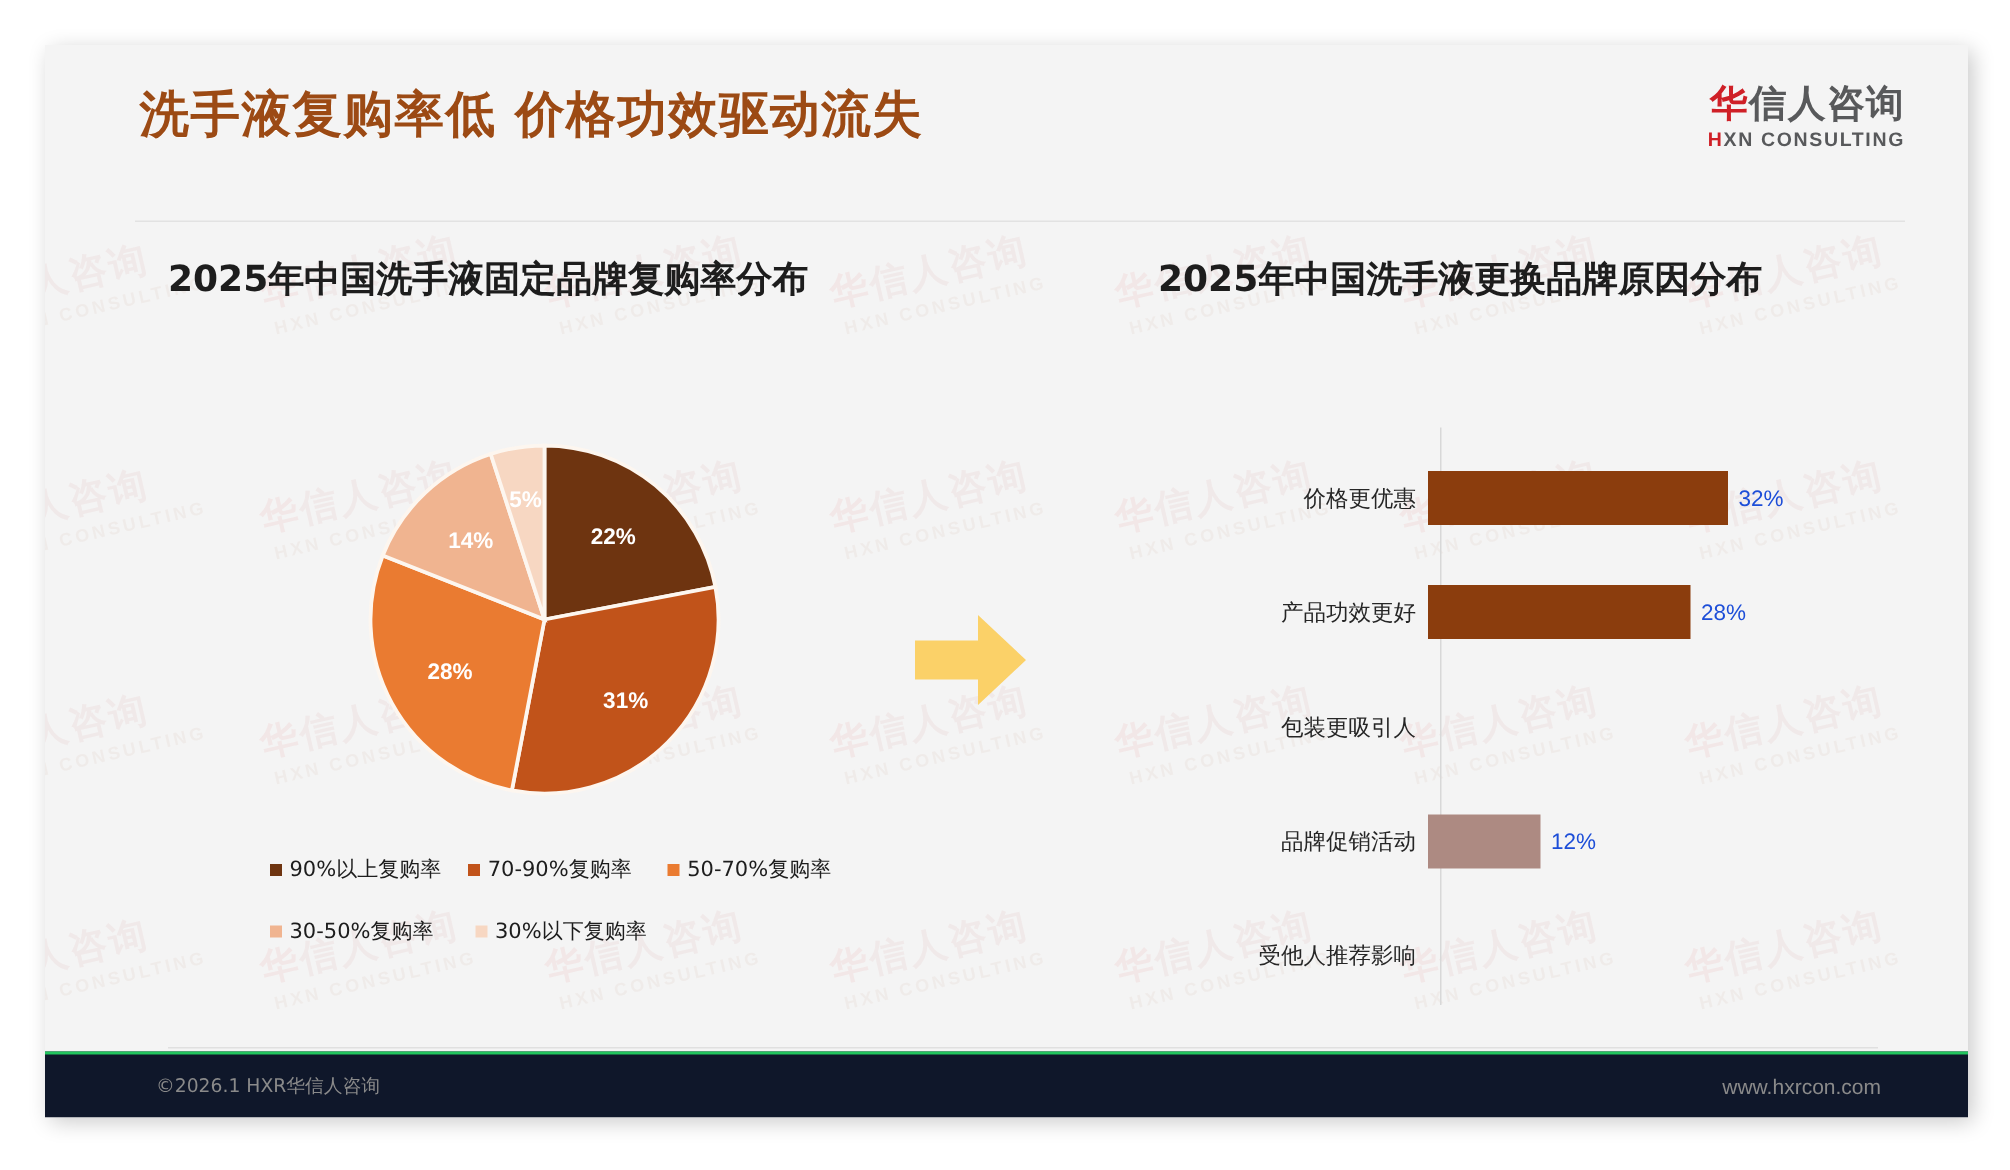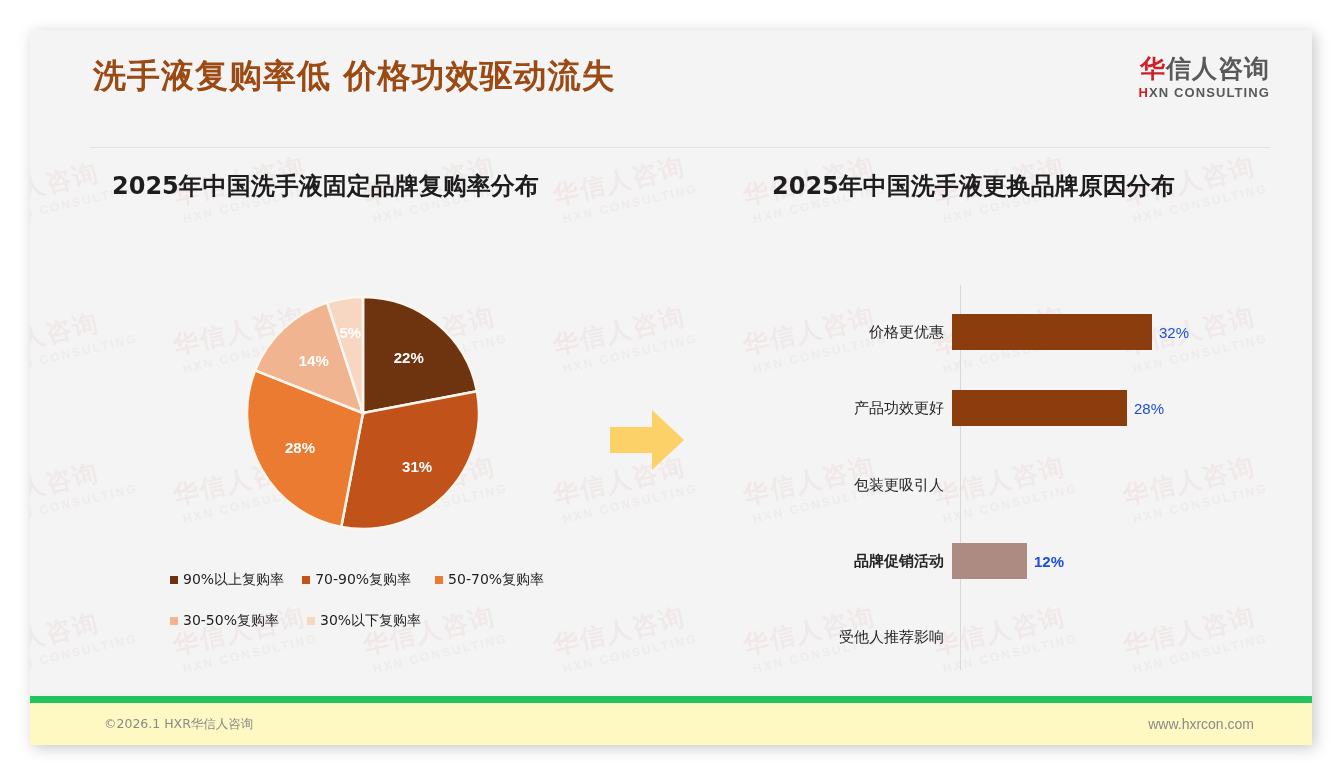--- a/index.html
+++ b/index.html
@@ -136,21 +136,21 @@
   .pie-label {
     font-family: "Liberation Sans", sans-serif;
     font-size: 15px;
     font-weight: 700;
     fill: #ffffff;
   }
 
   
   #pie-legend {
     position: absolute;
-    left: 140px;
+    left: 150px;
     top: 541px;
     width: 430px;
     z-index: 3;
   }
   .legend-row {
     display: flex;
     align-items: center;
     margin-bottom: 23px;
   }
   .legend-item {
@@ -252,22 +252,22 @@
     white-space: nowrap;
   }
 
   
   #bottom-bar {
     position: absolute;
     left: 0;
     bottom: 0;
     width: 1282px;
     height: 42px;
-    border-top: 7px solid #22c55e;
-    background: #fef9c3;
+    border-top: 2px solid #22c55e;
+    background: #0f172a;
     z-index: 4;
     text-align: center;
   }
   #copyright {
     position: absolute;
     left: 74px;
     top: 13px;
     font-size: 12.5px;
     color: #8a8a8a;
     font-family: "DejaVu Sans", sans-serif;
@@ -478,21 +478,21 @@
         <div class="bar-row" style="top: 105px;">
           <div class="bar-cat">产品功效更好</div>
           <div class="bar-track">
             <div class="bar-fill" style="width: 175px; background: rgb(139, 61, 13);"></div>
             <div class="bar-value">28%</div>
           </div>
         </div>
         <div class="bar-row" style="top: 182px;">
           <div class="bar-cat">包装更吸引人</div>
         </div>
-        <div class="bar-row" style="top: 258px; font-weight: bold;">
+        <div class="bar-row" style="top: 258px;">
           <div class="bar-cat">品牌促销活动</div>
           <div class="bar-track">
             <div class="bar-fill" style="width: 75px; background: rgb(173, 138, 130);"></div>
             <div class="bar-value">12%</div>
           </div>
         </div>
         <div class="bar-row" style="top: 334px;">
           <div class="bar-cat">受他人推荐影响</div>
         </div>
       </div>

